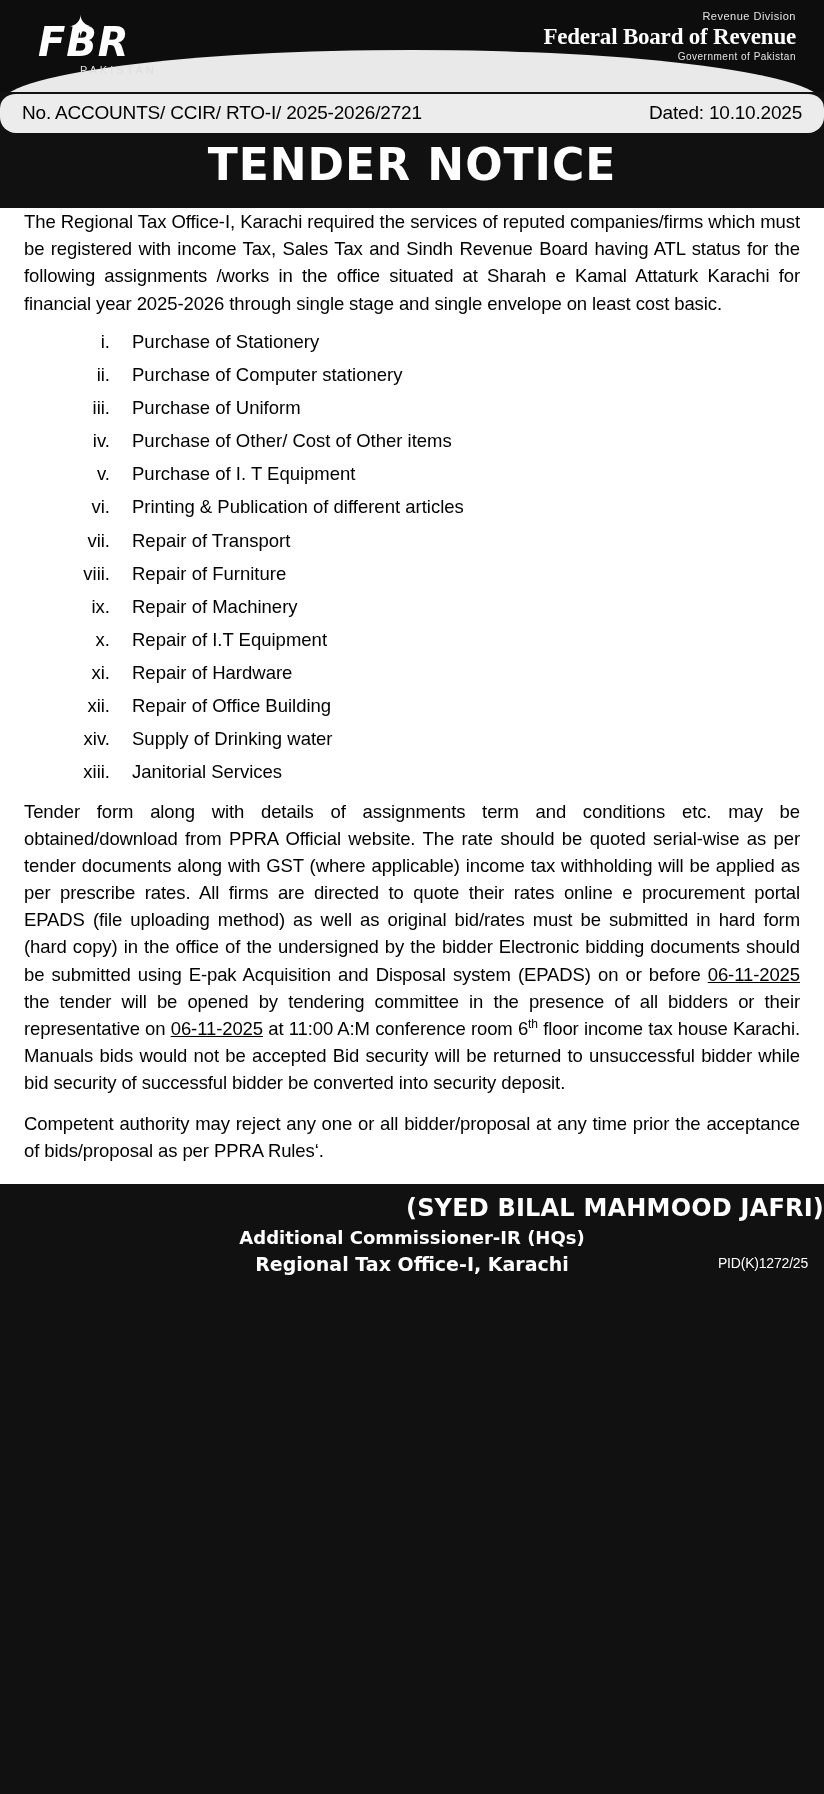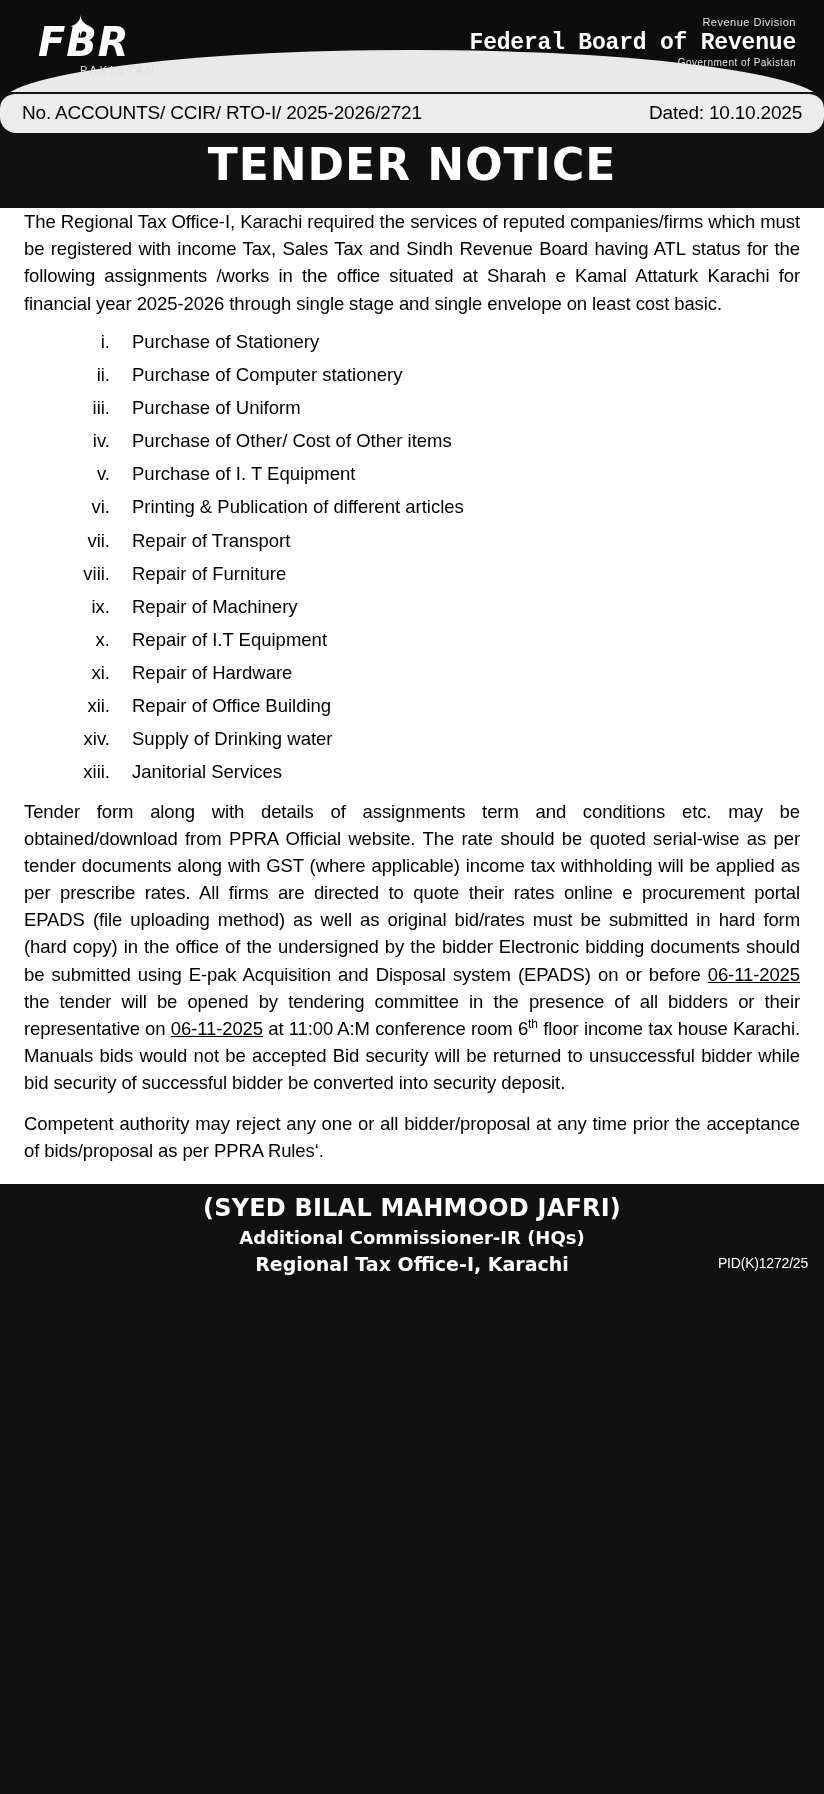--- a/index.html
+++ b/index.html
@@ -58,32 +58,32 @@
   .logo-sub {
     font-size: 11px;
     letter-spacing: 3px;
     margin-top: 3px;
     margin-left: 42px;
     color: #dddddd;
   }
   .header-right {
     position: absolute;
     right: 28px;
-    top: 16px;
+    top: 10px;
     text-align: right;
     color: #ffffff;
     z-index: 3;
   }
   .hr-small-top {
     font-size: 11px;
     letter-spacing: .5px;
     color: #e4e4e4;
   }
   .hr-main {
-    font-family: Liberation Mono, monospace;
+    font-family: Liberation Serif, serif;
     font-size: 23px;
     font-weight: bold;
     letter-spacing: -0.2px;
     margin: 2px 0 1px 0;
   }
   .hr-small-bot {
     font-size: 10px;
     letter-spacing: .5px;
     color: #e4e4e4;
   }
@@ -192,20 +192,21 @@
     color: #ffffff;
     text-align: center;
     padding: 10px 0 12px 0;
     position: relative;
   }
   .f1 {
     font-family: "DejaVu Sans", sans-serif;
     font-size: 24px;
     font-weight: bold;
     letter-spacing: .2px;
+    text-align: right;
   }
   .f2 {
     font-family: "DejaVu Sans", sans-serif;
     font-size: 18px;
     font-weight: bold;
     margin-top: 5px;
   }
   .f3 {
     font-family: "DejaVu Sans", sans-serif;
     font-size: 19px;

